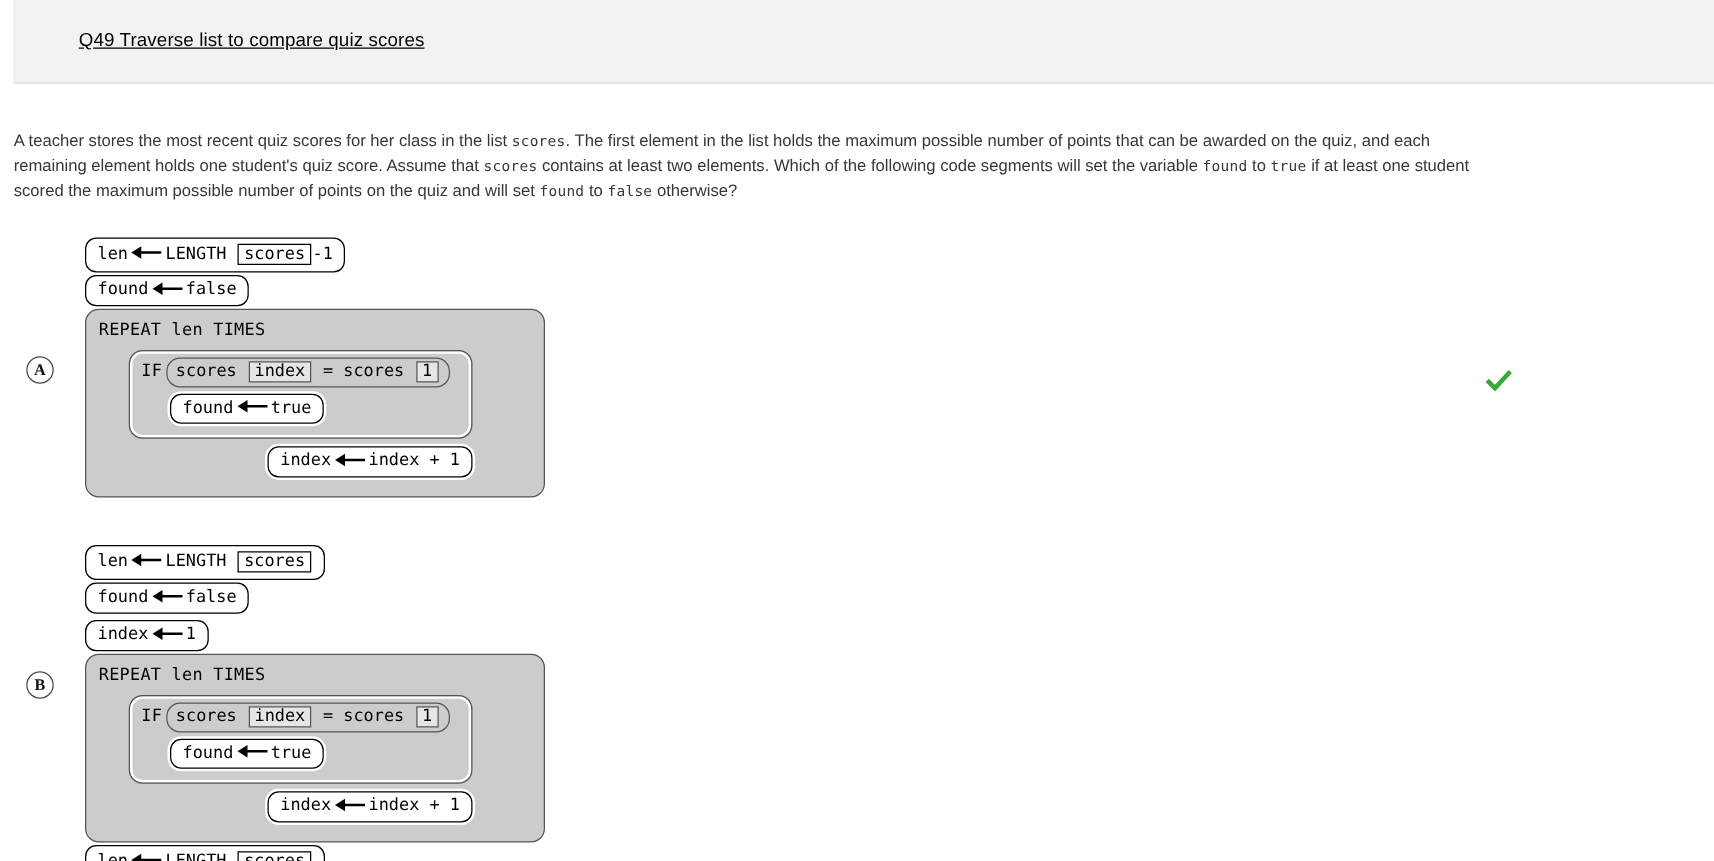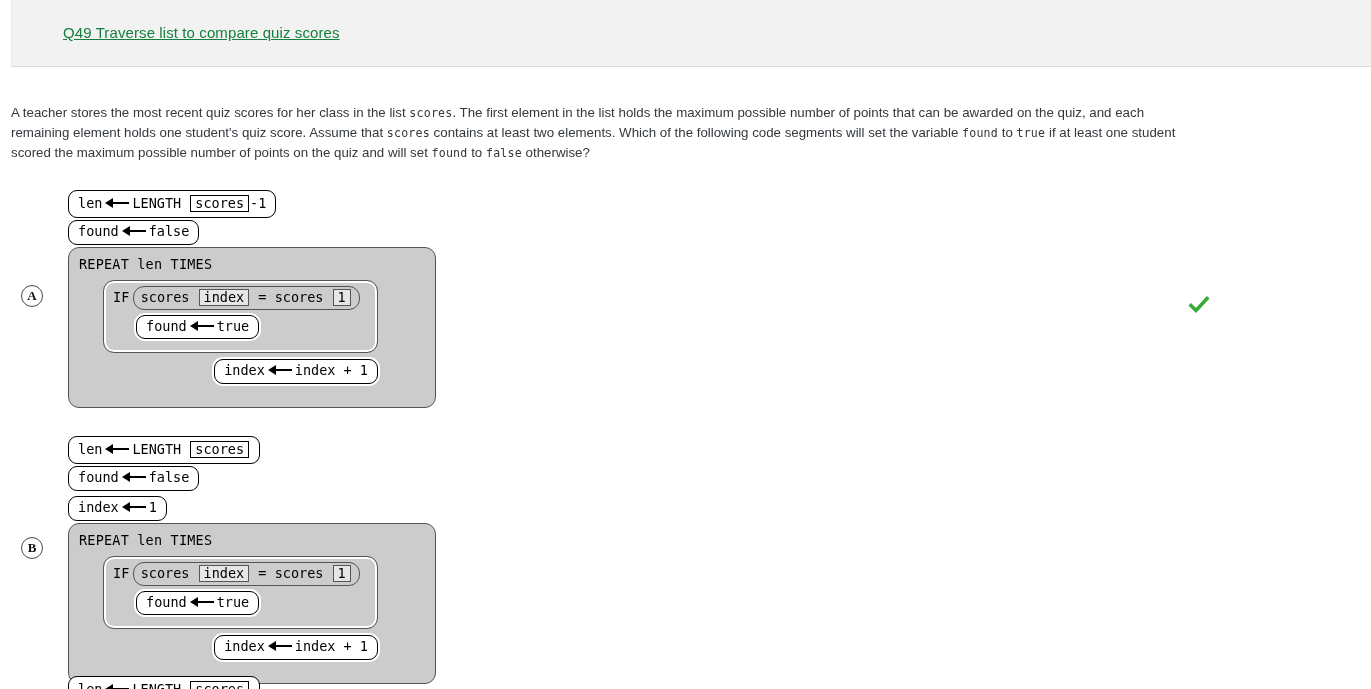--- a/index.html
+++ b/index.html
@@ -17,21 +17,21 @@
     left: 11px; top: 0px;
     width: 1360px; height: 67px;
     background: #f2f2f2;
     border-bottom: 1px solid #dcdcdc;
     border-left: 1px solid #ececec;
   }
   .qheader-title {
     position: absolute;
     left: 51px; top: 24px;
     font-size: 15px;
-    color: #15803d;
+    color: #000000;
     letter-spacing: .1px;
     cursor: pointer;
   }
 
   
   .prompt {
     position: absolute;
     left: 11px; top: 103px;
     width: 1190px;
     font-size: 13.3px;
@@ -76,21 +76,21 @@
     white-space: nowrap;
   }
 
   
   .stmt {
     display: inline-block;
     border: 1.6px solid #000;
     border-radius: 9px;
     background: #fff;
     padding: 4px 9px 5px 9px;
-    margin-bottom: 12px;
+    margin-bottom: 4px;
     position: relative;
     z-index: 2;
   }
   .stmt-row { height: 30px; }
 
   
   .param {
     display: inline-block;
     border: 1.5px solid #000;
     background: #fff;
@@ -144,21 +144,21 @@
   .repeat-head { padding: 2px 0 8px 2px; letter-spacing: .2px; }
 
   
   .if-block {
     border: 1.6px solid #555;
     border-radius: 11px;
     background: #cccccc;
     box-shadow: inset 0 0 0 2px #ffffff;
     margin-left: 26px;
     width: 275px;
-    padding: 5px 7px 1px 7px;
+    padding: 5px 7px 7px 7px;
   }
   .if-row { padding-left: 2px; }
   .if-kw { letter-spacing: .2px; }
   .cond-pill {
     display: inline-block;
     border: 1.6px solid #555;
     border-radius: 11px;
     background: #cccccc;
     padding: 2px 7px 3px 7px;
     margin-left: 3px;

